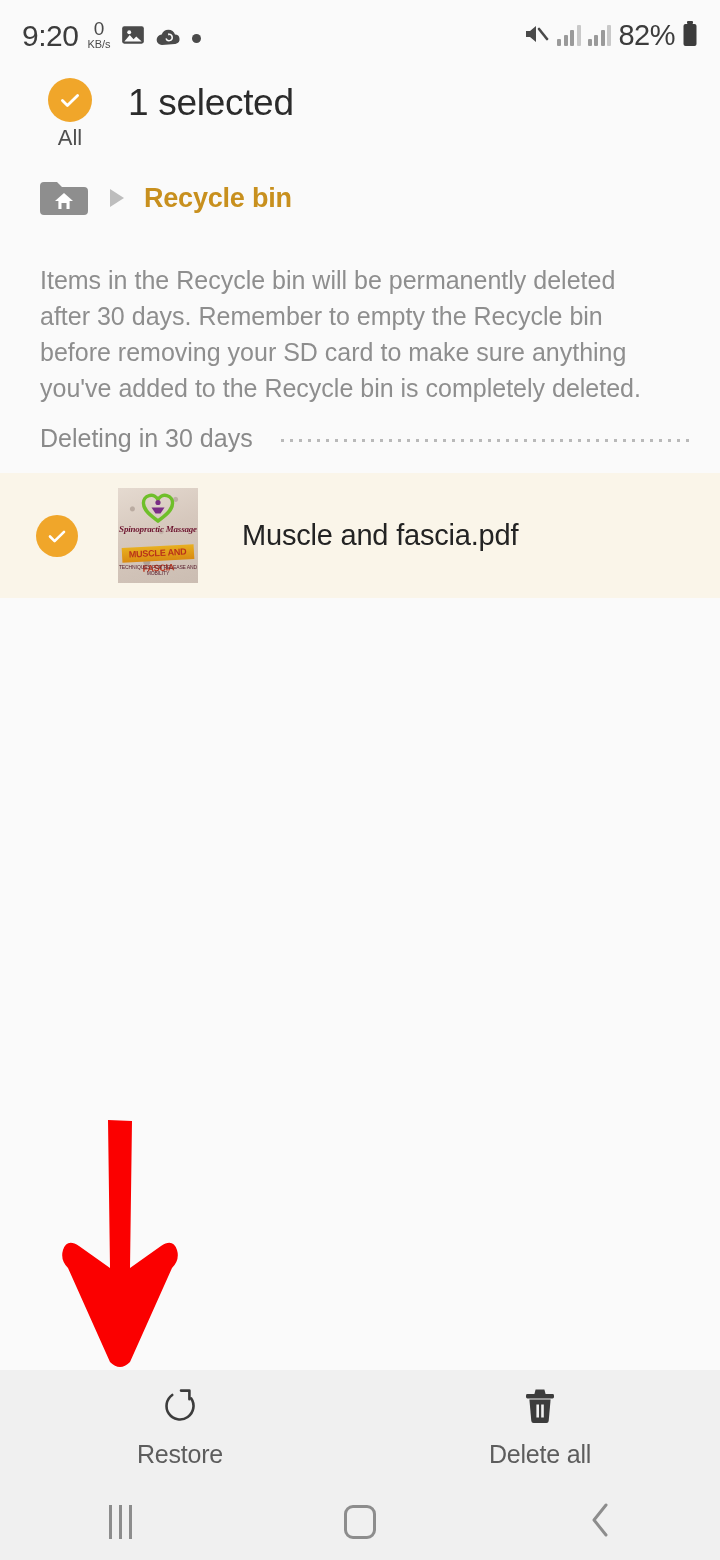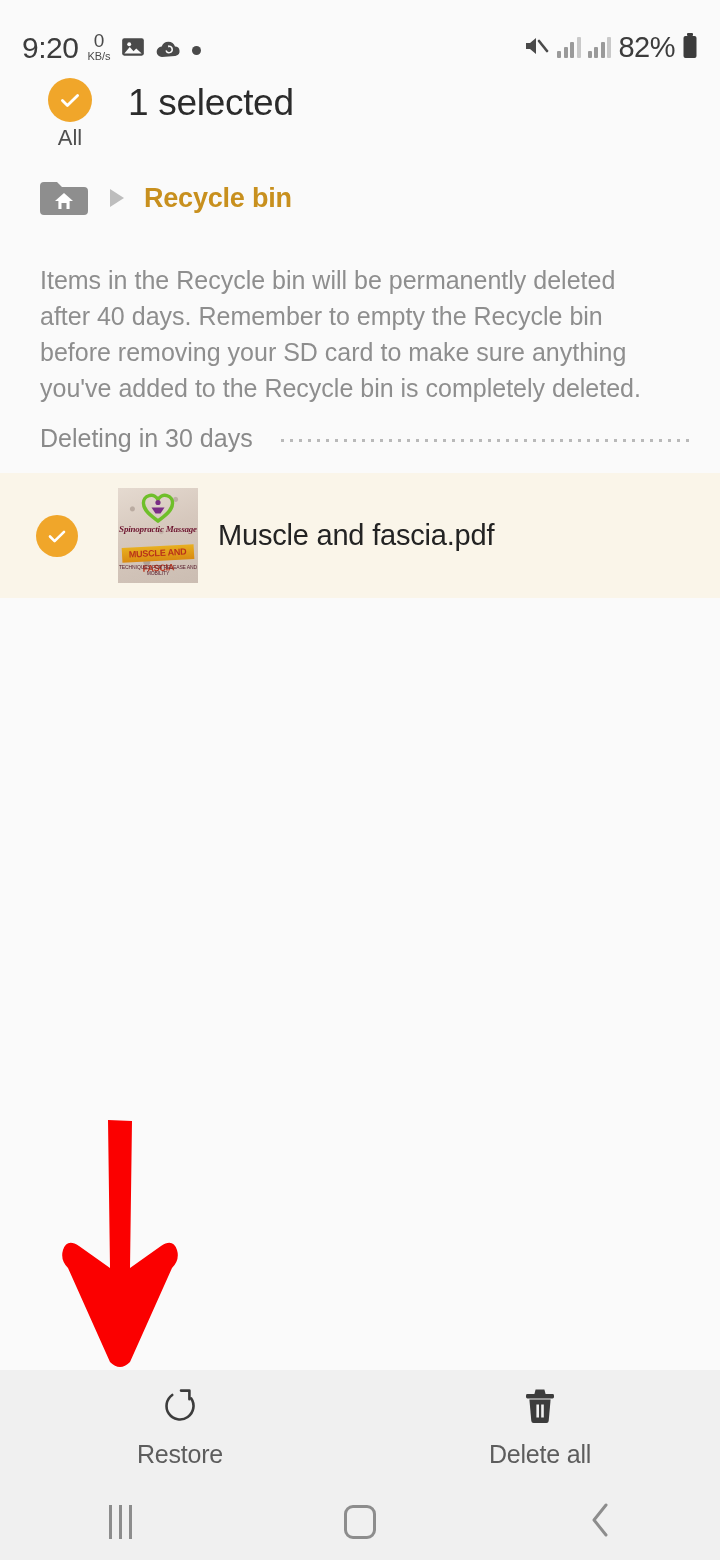--- a/index.html
+++ b/index.html
@@ -10,21 +10,21 @@
     overflow:hidden;
   }
   #screen {
     position:relative;
     width:720px; height:1560px;
     background:#fafafa;
   }
 
   
   .statusbar {
-    position:absolute; top:16px; left:0;
+    position:absolute; top:4px; left:0;
     width:720px; height:62px;
     display:flex; align-items:center;
     padding:0 22px;
     color:#4a4a4a;
   }
   .sb-left { display:flex; align-items:flex-end; gap:9px; }
   .sb-time { font-size:30px; color:#3c3c3c; letter-spacing:-0.5px; line-height:1; }
   .sb-speed { display:flex; flex-direction:column; align-items:center; line-height:1; padding-bottom:1px; }
   .sb-speed-num { font-size:19px; color:#4a4a4a; line-height:1; }
   .sb-speed-unit { font-size:11px; color:#4a4a4a; line-height:1.1; }
@@ -160,21 +160,21 @@
     position:absolute; top:58px; left:0; width:100%;
     text-align:center; font-size:9px; font-weight:bold;
     color:#b8311a; letter-spacing:-0.2px; line-height:15px;
     transform:rotate(-3deg);
   }
   .thumb .sub {
     position:absolute; top:76px; left:0; width:100%;
     text-align:center; font-size:5px; color:#5a2030;
     letter-spacing:-0.1px;
   }
-  .file-info { margin-left:20px; flex:1; padding-right:24px; }
+  .file-info { margin-left:44px; flex:1; padding-right:24px; }
   .file-name {
     font-size:29px; color:#232323; letter-spacing:-0.2px;
     line-height:1.15;
   }
   .file-meta-row { display:flex; align-items:baseline; margin-top:7px; }
   .file-date { font-size:25px; color:#9b9b9b; }
   .file-size { font-size:25px; color:#9b9b9b; margin-left:auto; }
 
   
   .red-arrow {
@@ -290,21 +290,21 @@
       </svg>
     </span>
     <span class="crumb-sep">
       <svg width="20" height="22" viewBox="0 0 20 22">
           <path d="M3 2l14 9-14 9z" fill="#bdbdbd"></path>
         </svg>
     </span>
     <span class="crumb-text">Recycle bin</span>
   </div>
 
-  <div class="info-text">Items in the Recycle bin will be permanently deleted after 40 days. Remember to empty the Recycle bin before removing your SD card to make sure anything you've added to the Recycle bin is completely deleted.</div>
+  <div class="info-text">Items in the Recycle bin will be permanently deleted after 30 days. Remember to empty the Recycle bin before removing your SD card to make sure anything you've added to the Recycle bin is completely deleted.</div>
 
   <div class="group-header">
     <span class="group-title">Deleting in 30 days</span>
     <span class="group-dots"></span>
   </div>
 
   <div class="file-row">
     <div class="row-check">
       <span class="check-circle-sm">
         <svg width="24" height="24" viewBox="0 0 24 24">

